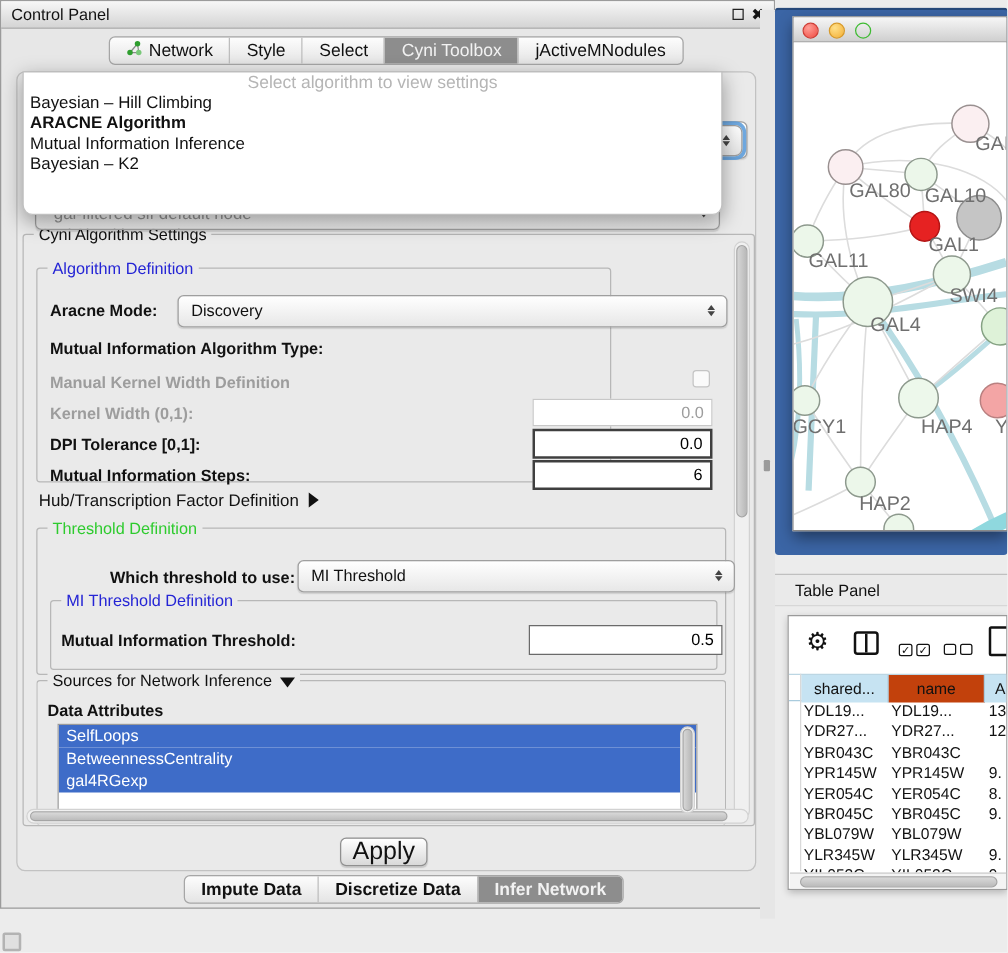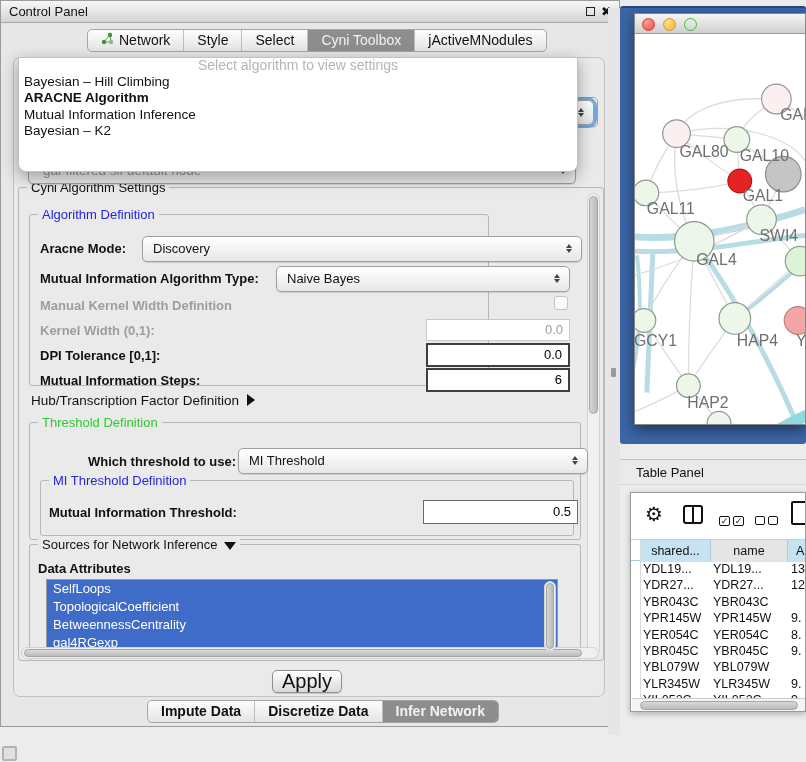--- a/index.html
+++ b/index.html
@@ -150,27 +150,20 @@
           <div class="abs lbl" style="left:10px;top:26px;">Aracne Mode:</div>
           <div class="abs combo" style="left:100px;top:21px;width:440px;height:26px;margin-left:12px;">
             <span>Discovery</span>
             <span class="spin">
                 <b></b>
                 <i></i>
               </span>
           </div>
 
           <div class="abs lbl" style="left:10px;top:56px;">Mutual Information Algorithm Type:</div>
-          <div class="abs combo" style="left:246px;top:51px;width:294px;height:26px;">
-            <span>Naive Bayes</span>
-            <span class="spin">
-                <b></b>
-                <i></i>
-              </span>
-          </div>
 
           <div class="abs lbl dis" style="left:10px;top:83px;">Manual Kernel Width Definition</div>
           <div class="abs cbx" style="left:524px;top:81px;"></div>
 
           <div class="abs lbl dis" style="left:10px;top:108px;">Kernel Width (0,1):</div>
           <div class="abs field f-dis" style="left:396px;top:104px;width:144px;height:22px;">0.0</div>
 
           <div class="abs lbl" style="left:10px;top:133px;">DPI Tolerance [0,1]:</div>
           <div class="abs field f-strong" style="left:396px;top:128px;width:144px;height:24px;">0.0</div>
 
@@ -202,21 +195,20 @@
         </div>
 
         <div class="abs gbox" style="left:10px;top:356px;width:552px;height:116px;border-bottom:none;">
           <span class="gtitle"><span>Sources for Network Inference</span><span class="tri-down"></span></span>
           <div class="abs lbl" style="left:8px;top:16px;">Data Attributes</div>
           <div class="abs listbox" style="left:16px;top:34px;width:512px;height:72px;">
             <div class="abs vtrack" style="right:1px;top:1px;width:12px;height:70px;z-index:2;">
               <div class="vthumb" style="top:1px;height:66px;"></div>
             </div>
           <div class="attr-item">SelfLoops</div>
-              <div class="attr-item">TopologicalCoefficient</div>
               <div class="attr-item">BetweennessCentrality</div>
               <div class="attr-item">gal4RGexp</div>
             </div>
         </div>
 
         <div class="abs htrack" style="left:2px;top:459px;width:578px;height:12px;">
           <div class="hthumb" style="left:2px;width:558px;"></div>
         </div>
       </div>
 
@@ -358,21 +350,21 @@
     <div class="abs" style="left:88px;top:17px;">
       <span class="ckbx">✓</span><span class="ckbx">✓</span>
     </div>
     <div class="abs" style="left:124px;top:18px;">
       <span class="ckbx" style="width:10px;height:9px;"></span><span class="ckbx" style="width:10px;height:9px;"></span>
     </div>
     <div class="abs docicon" style="left:160px;top:8px;"></div>
 
     <div class="abs" style="left:0;top:46px;width:176px;height:22px;border-top:1px solid #bcd6e3;border-bottom:1px solid #a9cbdd;">
       <div class="th-cell" style="left:10px;width:70px;background:#c6e3f2;">shared...</div>
-      <div class="th-cell" style="left:80px;width:77px;background:#e5e5e5;">name</div>
+      <div class="th-cell" style="left:80px;width:77px;background:#c2410c;">name</div>
       <div class="th-cell" style="left:157px;width:19px;background:#c6e3f2;border-right:none;text-align:left;padding-left:8px;">A</div>
     </div>
 
     <div class="abs" style="left:9px;top:46px;width:1px;height:158px;background:#d9d9d9;"></div>
 
     <div class="abs" style="left:0;top:68px;width:176px;height:137px;overflow:hidden;">
         <div class="trow">
           <span style="left: 12px;">YDL19...</span>
           <span style="left: 82px;">YDL19...</span>
           <span style="left: 160px;">13</span>

